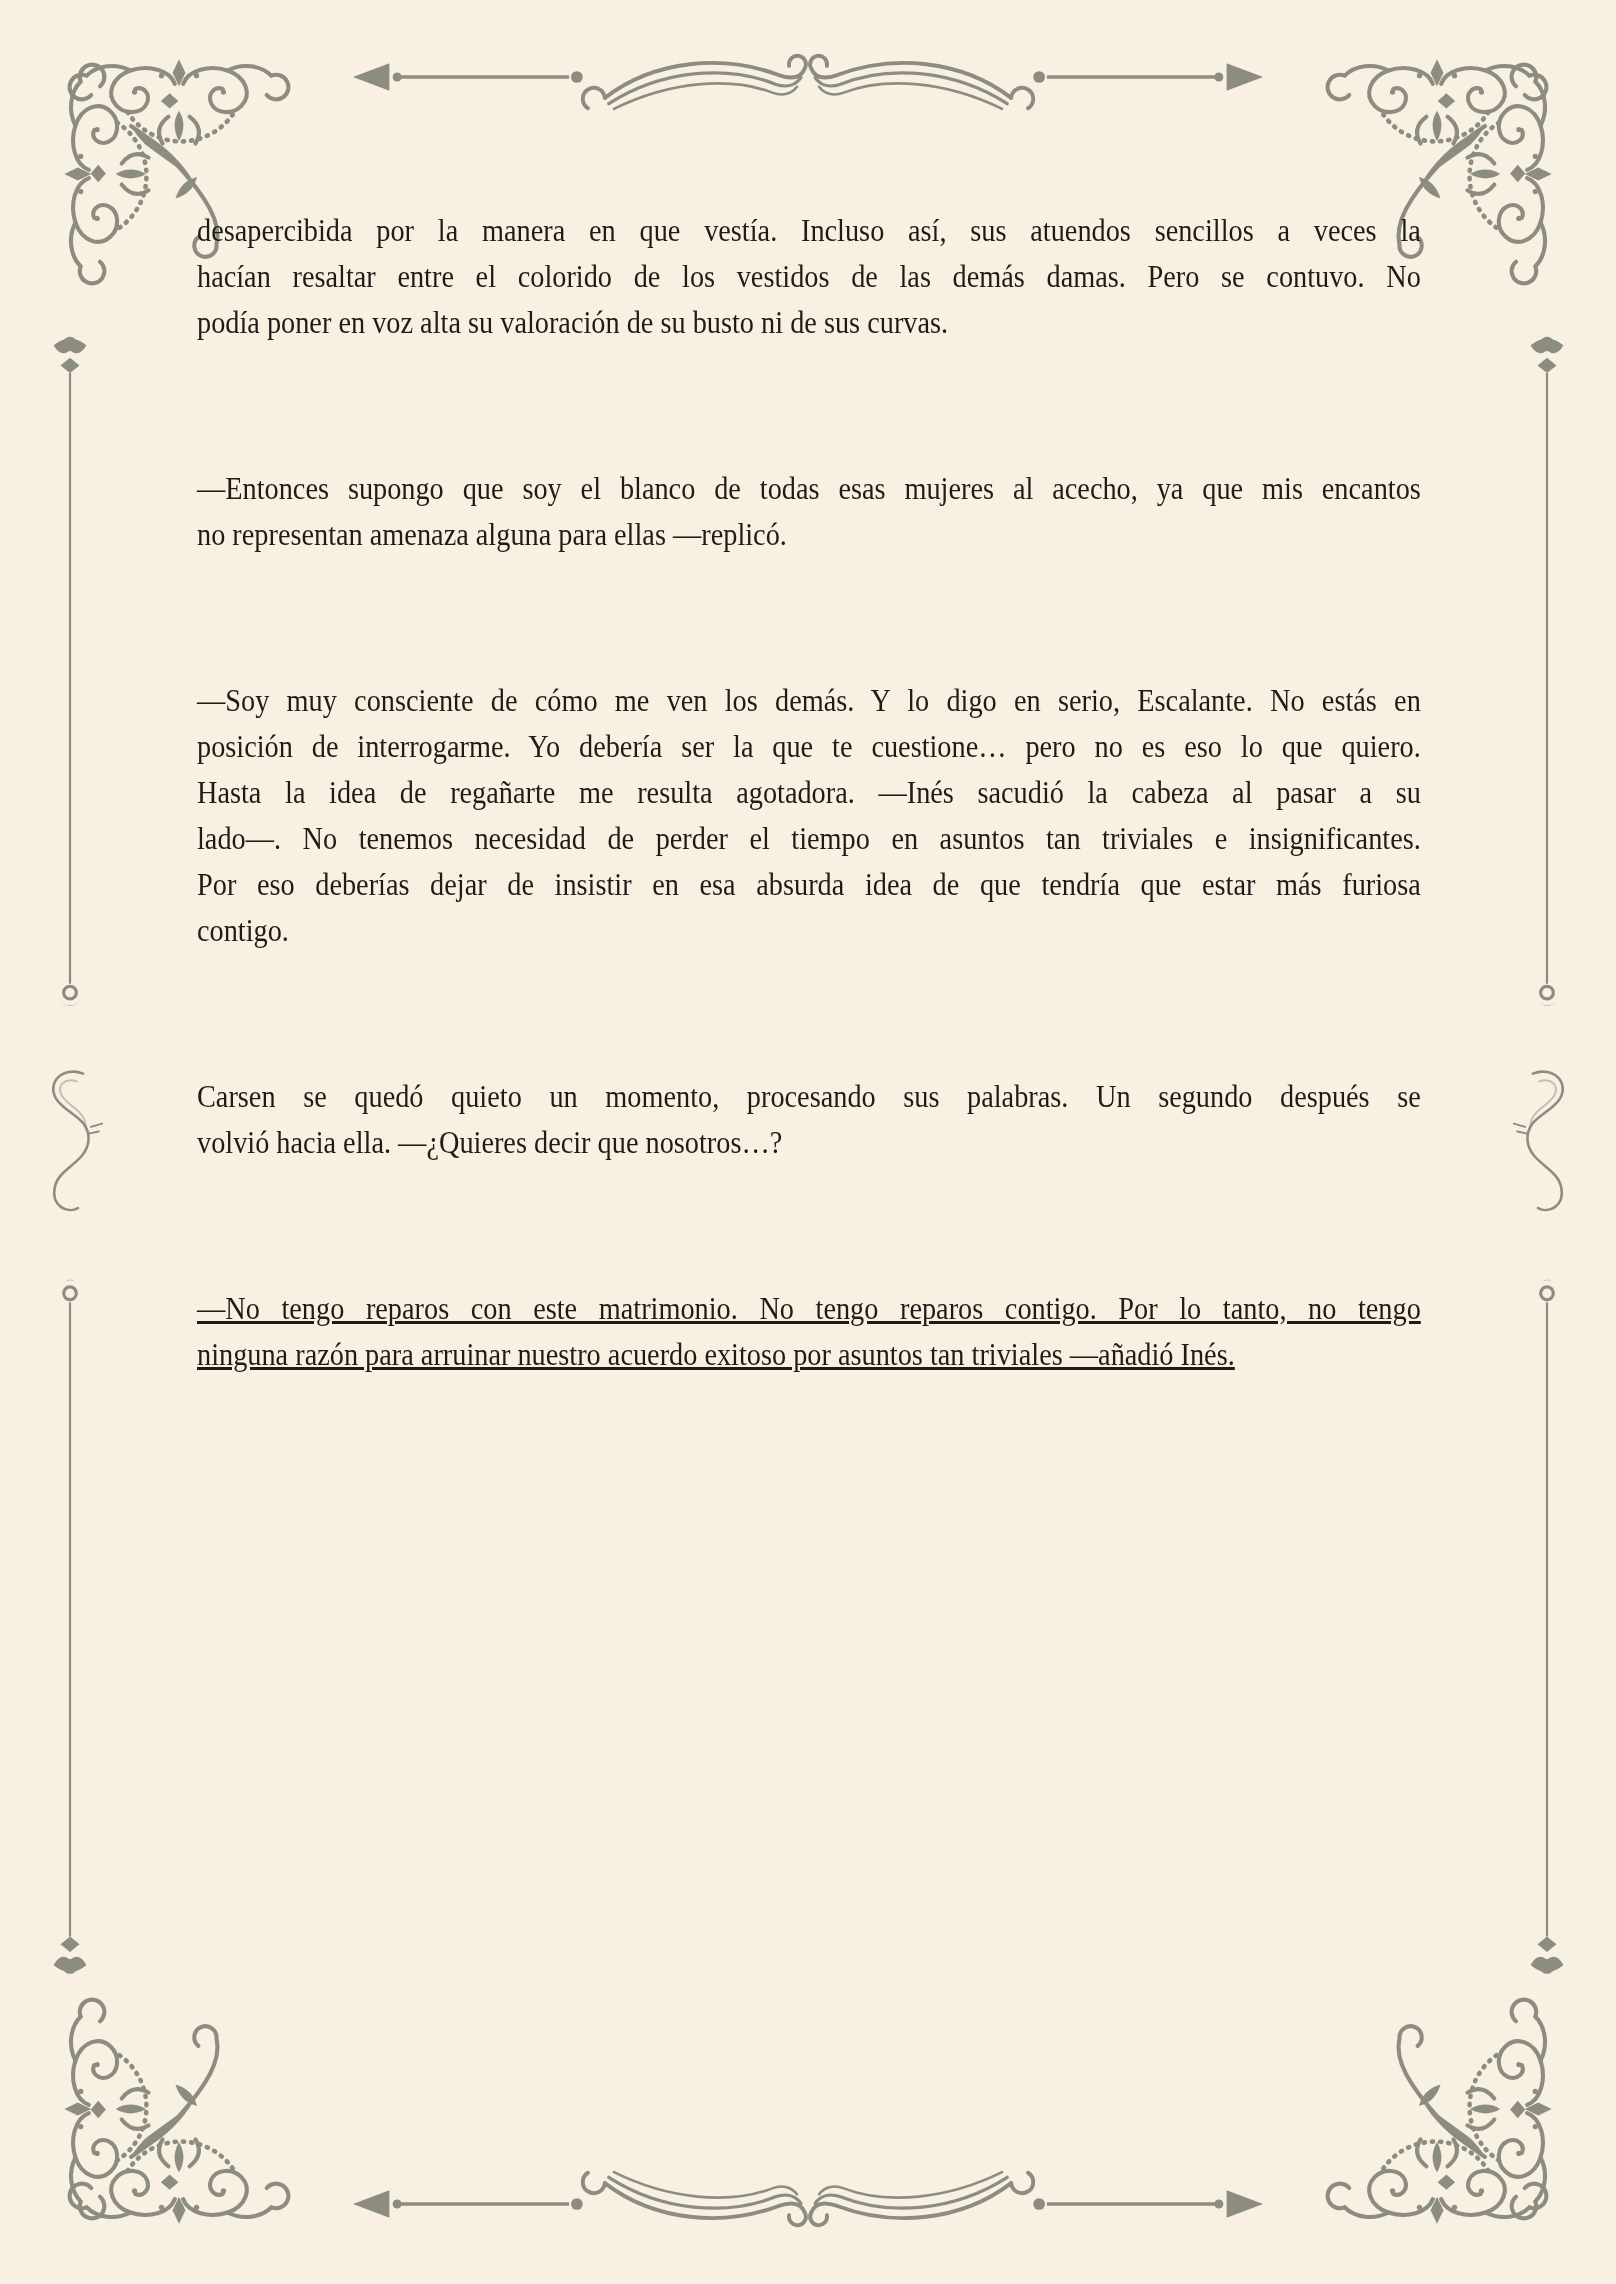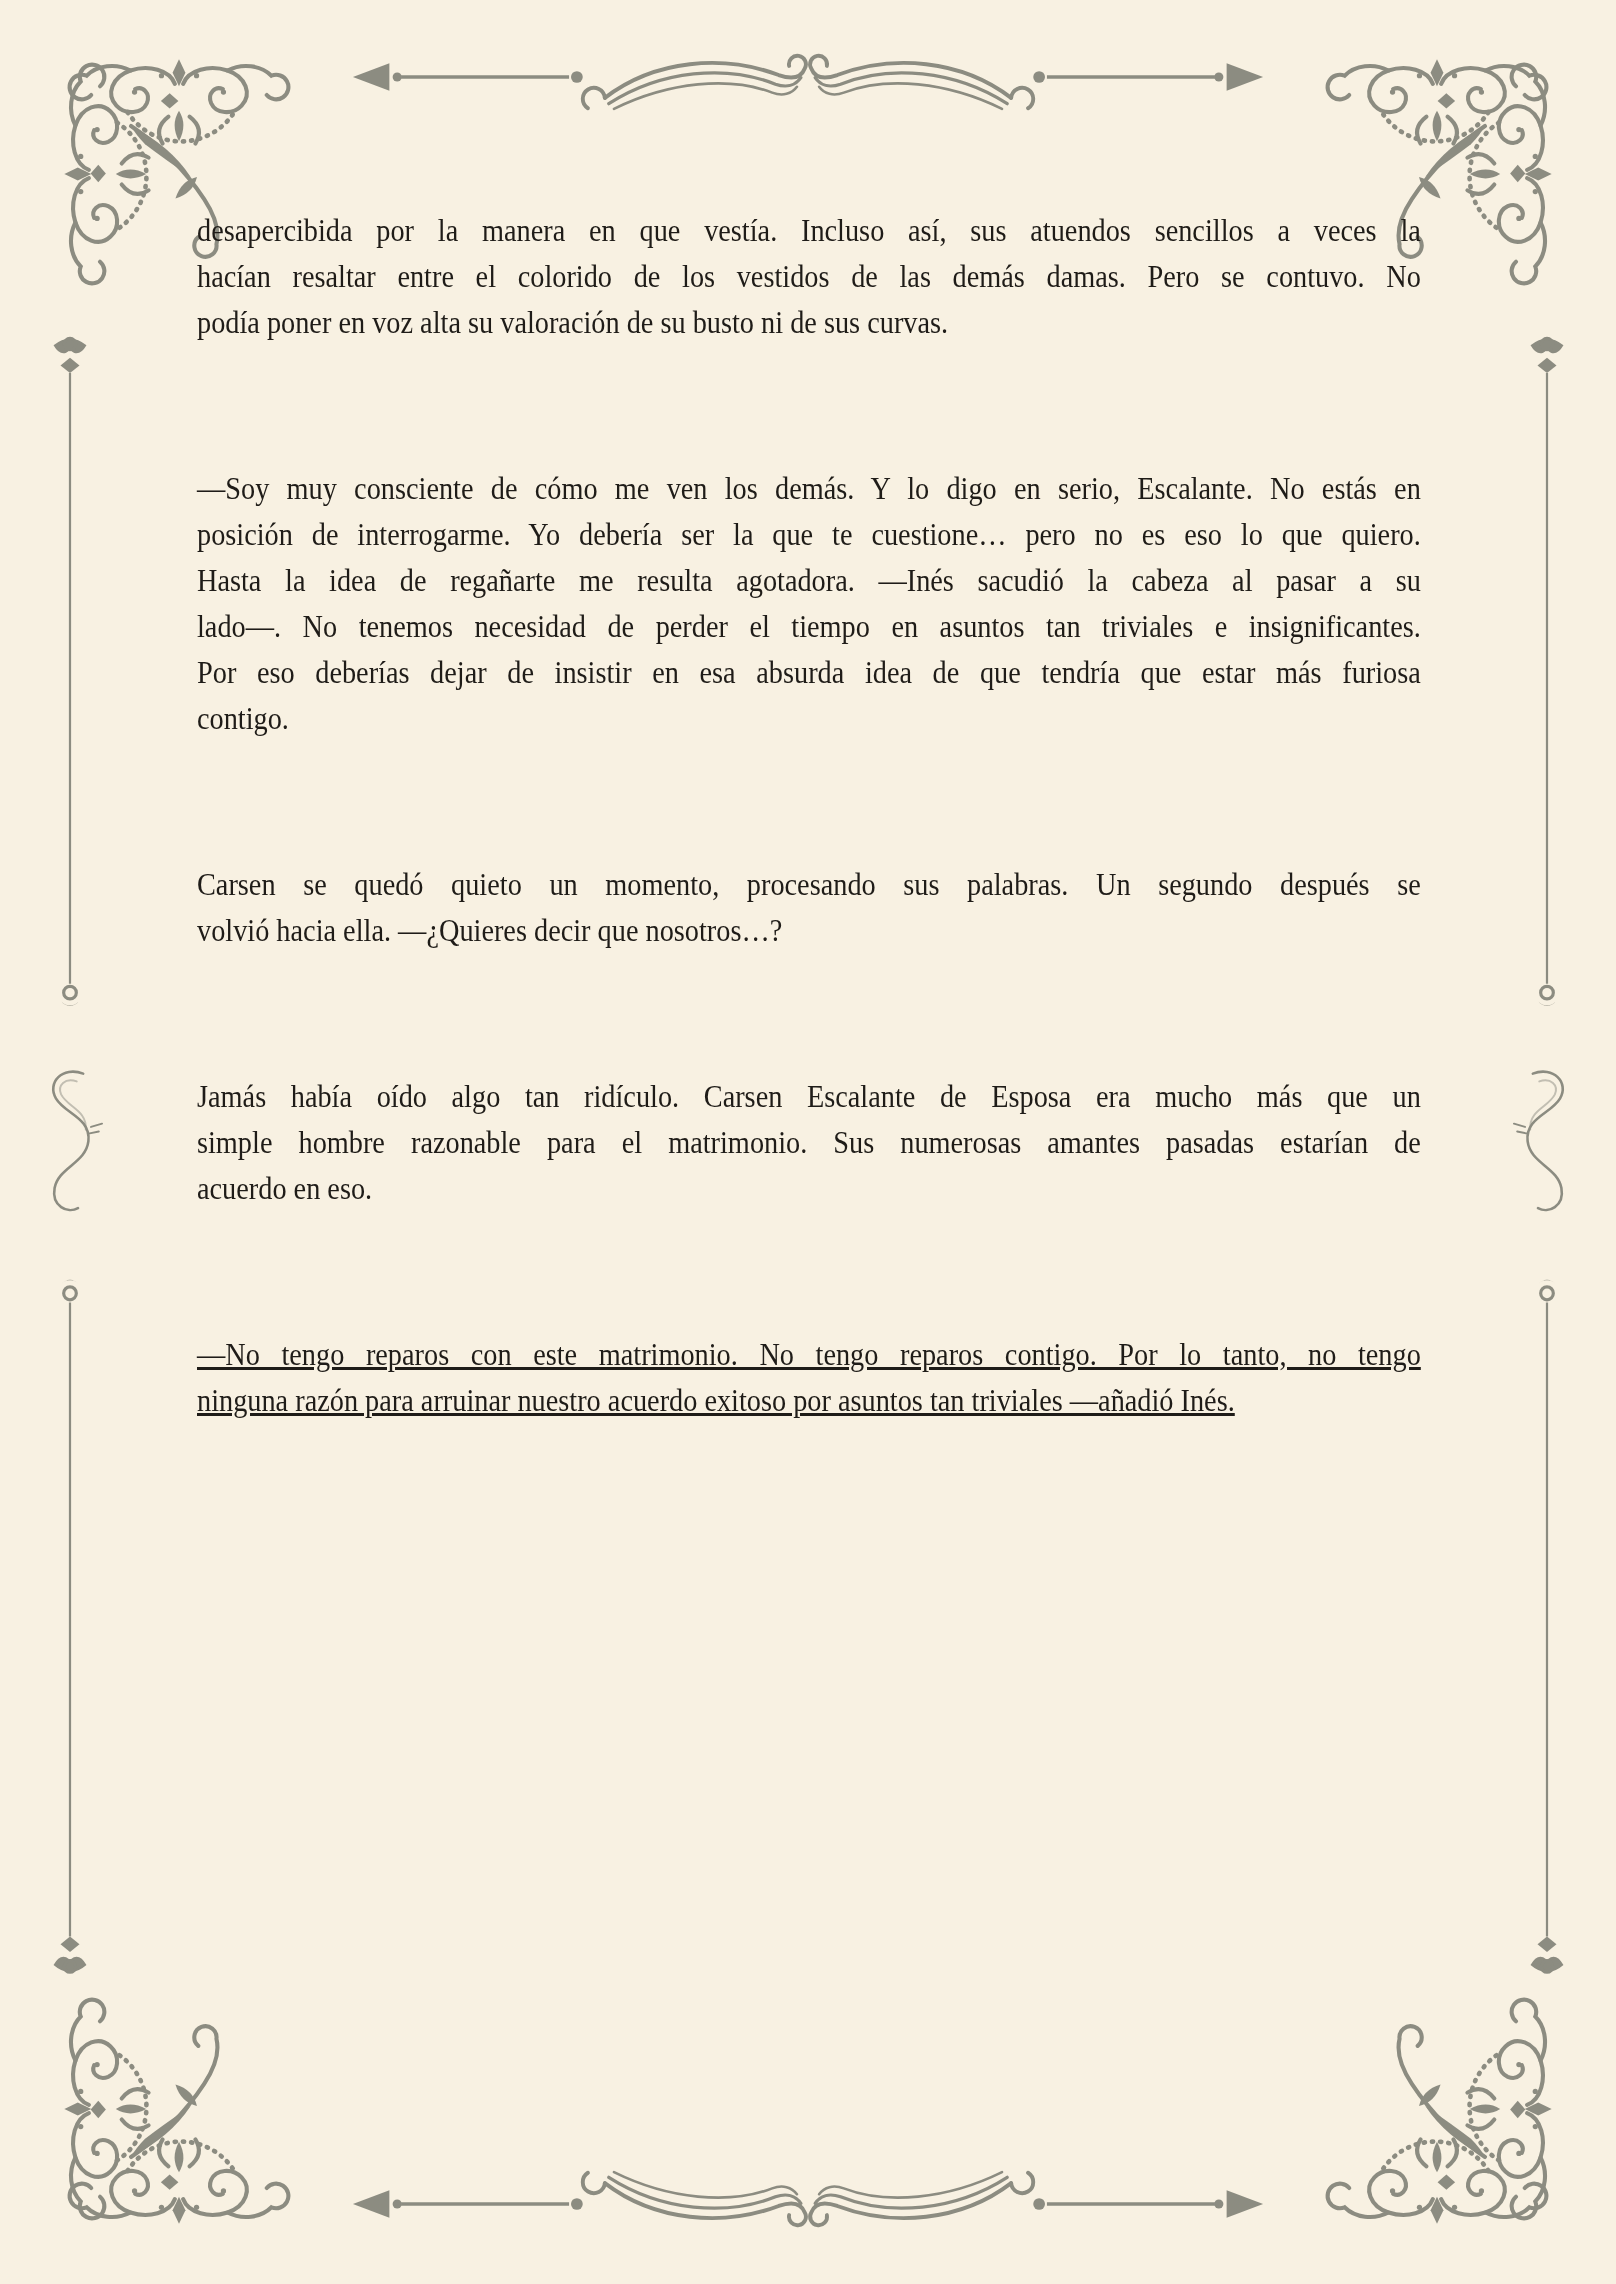--- a/index.html
+++ b/index.html
@@ -182,36 +182,35 @@
       </svg>
     </div>
 
   <div class="text-block" style="color: rgb(31, 28, 24);">
       <div class="para">
         <div class="line">desapercibida por la manera en que vestía. Incluso así, sus atuendos sencillos a veces la</div>
         <div class="line">hacían resaltar entre el colorido de los vestidos de las demás damas. Pero se contuvo. No</div>
         <div class="line last">podía poner en voz alta su valoración de su busto ni de sus curvas.</div>
       </div>
       <div class="para">
+        <div class="line">—Entonces supongo que soy el blanco de todas esas mujeres al acecho, ya que mis encantos</div>
+        <div class="line last">no representan amenaza alguna para ellas —replicó.</div>
+      </div>
+      <div class="para">
         <div class="line">—Soy muy consciente de cómo me ven los demás. Y lo digo en serio, Escalante. No estás en</div>
         <div class="line">posición de interrogarme. Yo debería ser la que te cuestione… pero no es eso lo que quiero.</div>
         <div class="line">Hasta la idea de regañarte me resulta agotadora. —Inés sacudió la cabeza al pasar a su</div>
         <div class="line">lado—. No tenemos necesidad de perder el tiempo en asuntos tan triviales e insignificantes.</div>
         <div class="line">Por eso deberías dejar de insistir en esa absurda idea de que tendría que estar más furiosa</div>
         <div class="line last">contigo.</div>
       </div>
       <div class="para">
         <div class="line">Carsen se quedó quieto un momento, procesando sus palabras. Un segundo después se</div>
         <div class="line last">volvió hacia ella. —¿Quieres decir que nosotros…?</div>
       </div>
       <div class="para">
-        <div class="line">Jamás había oído algo tan ridículo. Carsen Escalante de Esposa era mucho más que un</div>
-        <div class="line">simple hombre razonable para el matrimonio. Sus numerosas amantes pasadas estarían de</div>
-        <div class="line last">acuerdo en eso.</div>
-      </div>
-      <div class="para">
         <div class="line">—No tengo reparos con este matrimonio. No tengo reparos contigo. Por lo tanto, no tengo</div>
         <div class="line last">ninguna razón para arruinar nuestro acuerdo exitoso por asuntos tan triviales —añadió Inés.</div>
       </div>
     </div>
 
 </div>
 
 
 </body></html>

